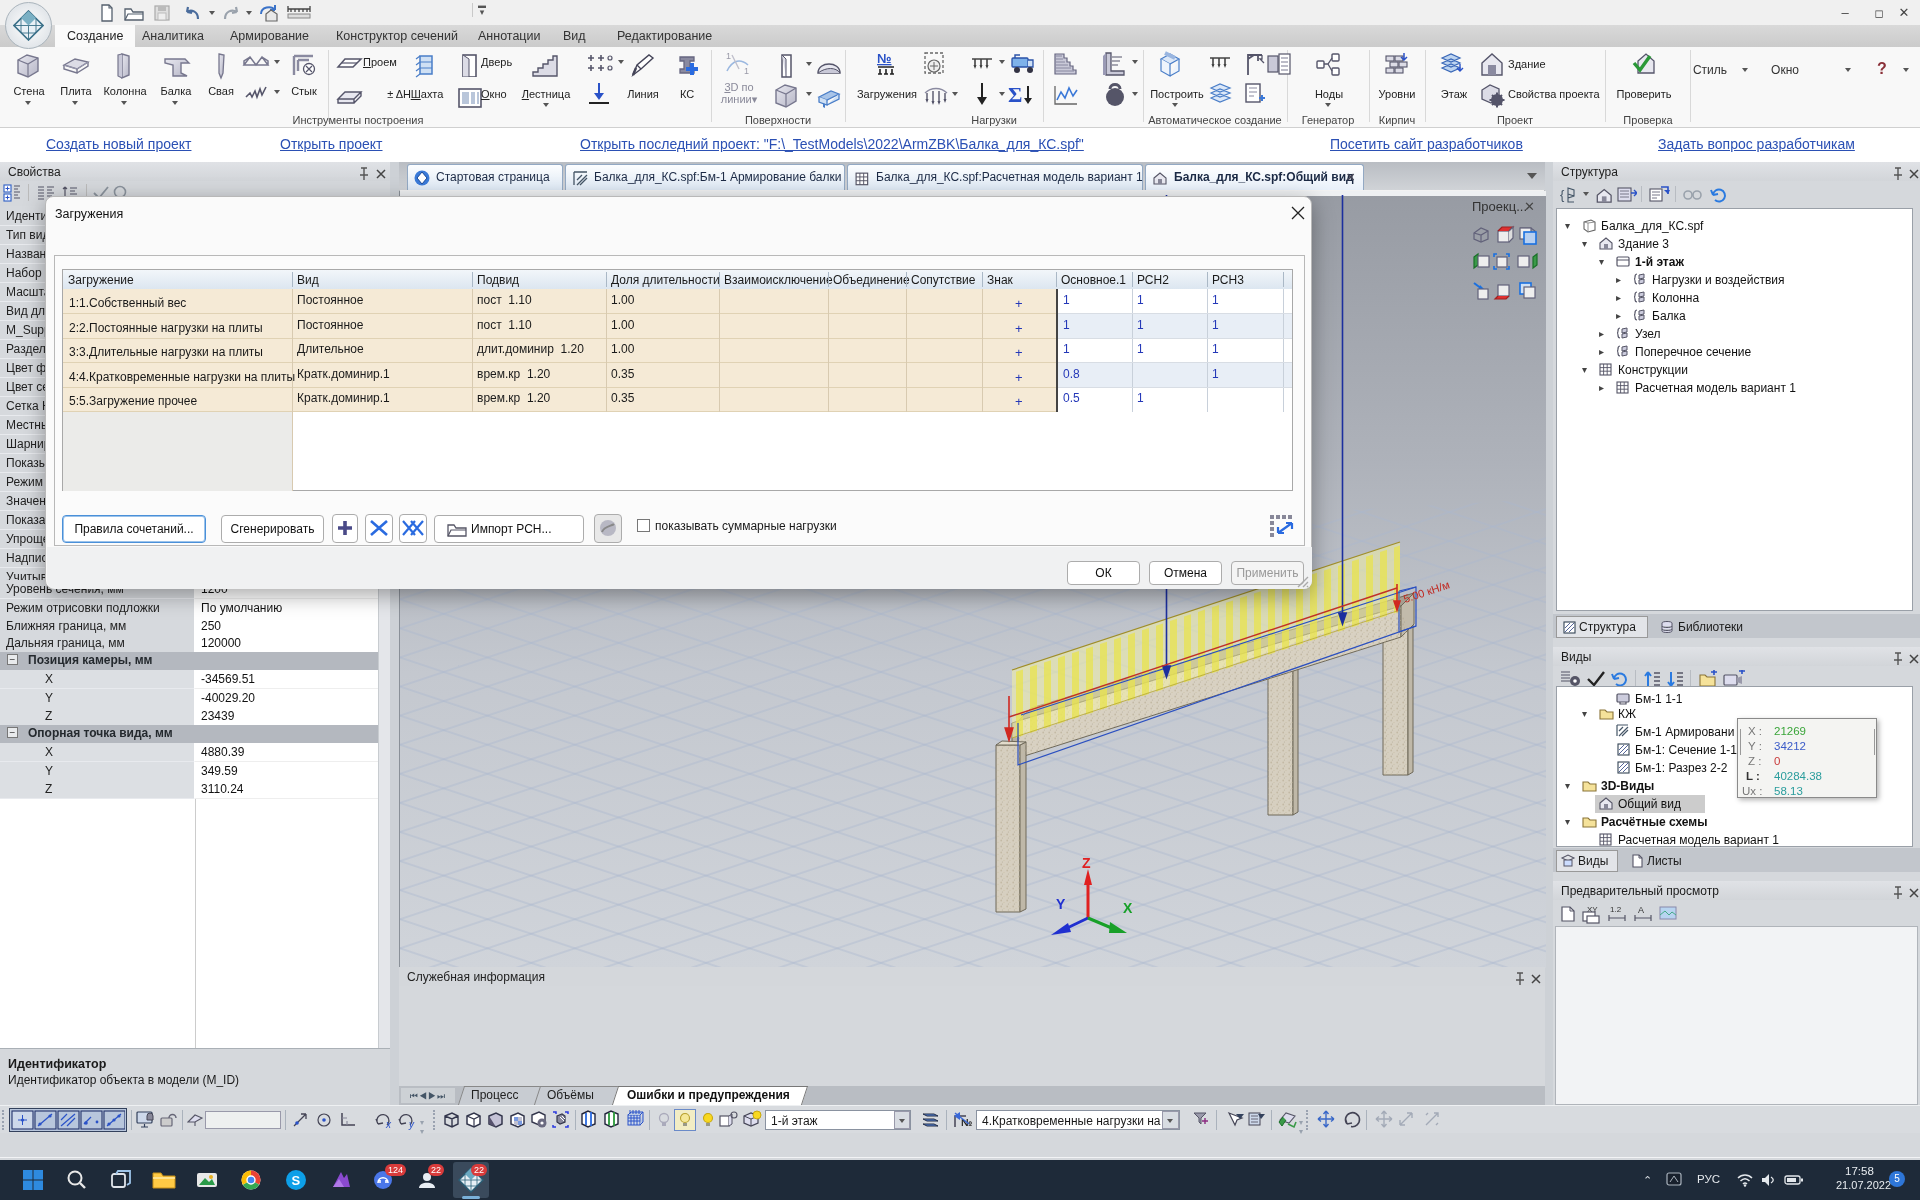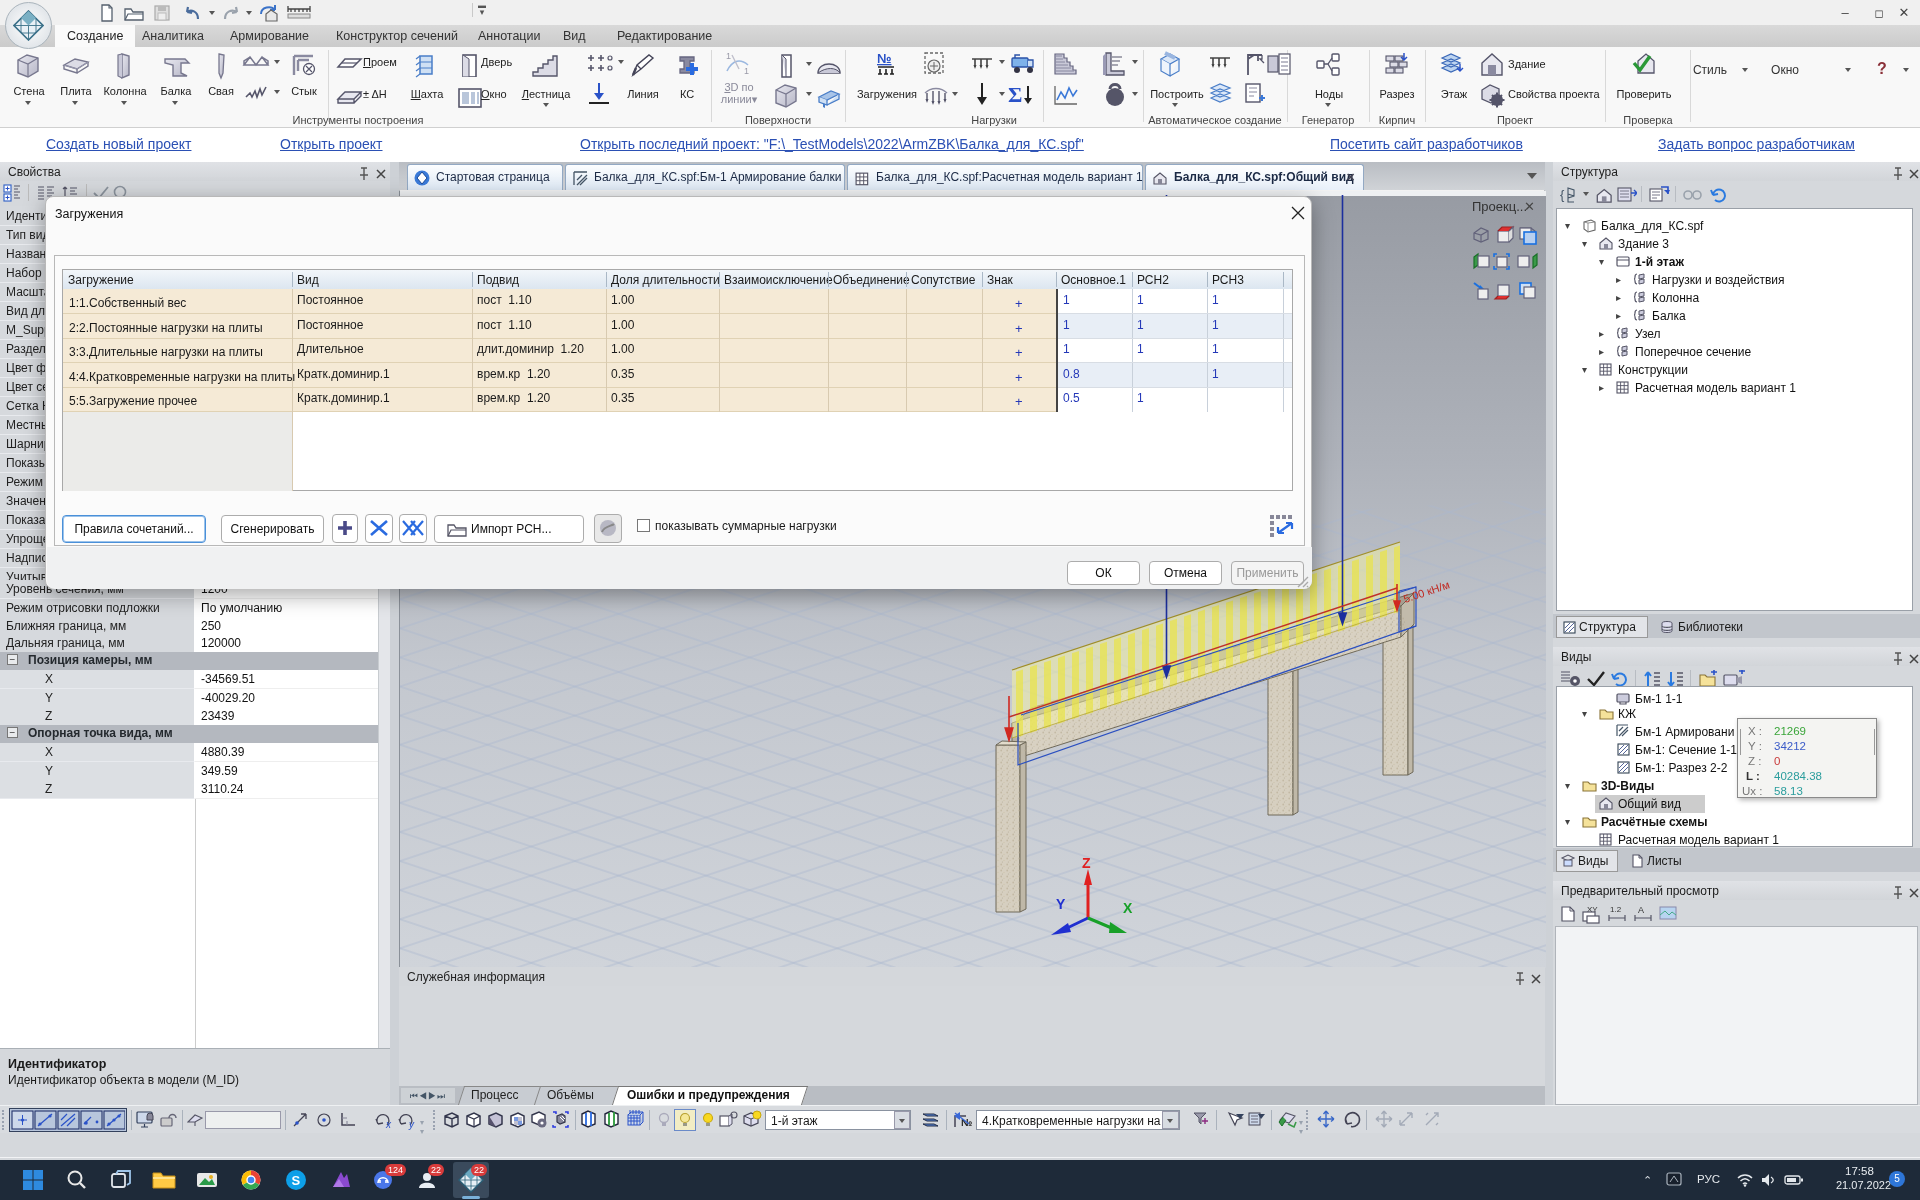--- a/index.html
+++ b/index.html
@@ -415,21 +415,21 @@
     </svg>
     <div class="rlbl" style="left:283px;top:38px;width:42px">Стык</div>
 
  <svg class="abs" style="left:335px;top:6px" width="30" height="22">
       <use href="#proem"></use>
     </svg>
     <div class="rlbl" style="left:363px;top:9px;width:48px;text-align:left"><u>П</u>роем</div>
  <svg class="abs" style="left:335px;top:36px" width="30" height="26">
       <use href="#dh"></use>
     </svg>
-    <div class="rlbl" style="left:363px;top:41px;width:48px;text-align:left">± ΔН</div>
+    <div class="rlbl" style="left:363px;top:41px;width:48px;text-align:right">± ΔН</div>
  <svg class="abs" style="left:412px;top:3px" width="30" height="32">
       <use href="#shaft"></use>
     </svg>
     <div class="rlbl" style="left:403px;top:41px;width:48px"><u>Ш</u>ахта</div>
  <svg class="abs" style="left:455px;top:4px" width="30" height="26">
       <use href="#door"></use>
     </svg>
     <div class="rlbl" style="left:481px;top:9px;width:48px;text-align:left"><u>Д</u>верь</div>
  <svg class="abs" style="left:455px;top:36px" width="30" height="26">
       <use href="#window2"></use>
@@ -539,21 +539,21 @@
 
  <svg class="abs" style="left:1314px;top:3px" width="30" height="30">
       <use href="#nody"></use>
     </svg>
     <div class="rlbl" style="left:1308px;top:41px;width:42px">Ноды</div>
     <div class="dd" style="left:1325px;top:56px"></div>
 
  <svg class="abs" style="left:1382px;top:2px" width="30" height="30">
       <use href="#bricks"></use>
     </svg>
-    <div class="rlbl" style="left:1374px;top:41px;width:46px">Разрез</div>
+    <div class="rlbl" style="left:1374px;top:41px;width:46px">Уровни</div>
 
  <svg class="abs" style="left:1438px;top:3px" width="30" height="30">
       <use href="#etazh"></use>
     </svg>
     <div class="rlbl" style="left:1436px;top:41px;width:36px">Этаж</div>
  <svg class="abs" style="left:1478px;top:3px" width="28" height="26">
       <use href="#house"></use>
     </svg>
     <div class="rlbl" style="left:1508px;top:11px;width:52px;text-align:left">Здание</div>
  <svg class="abs" style="left:1478px;top:33px" width="30" height="31">

